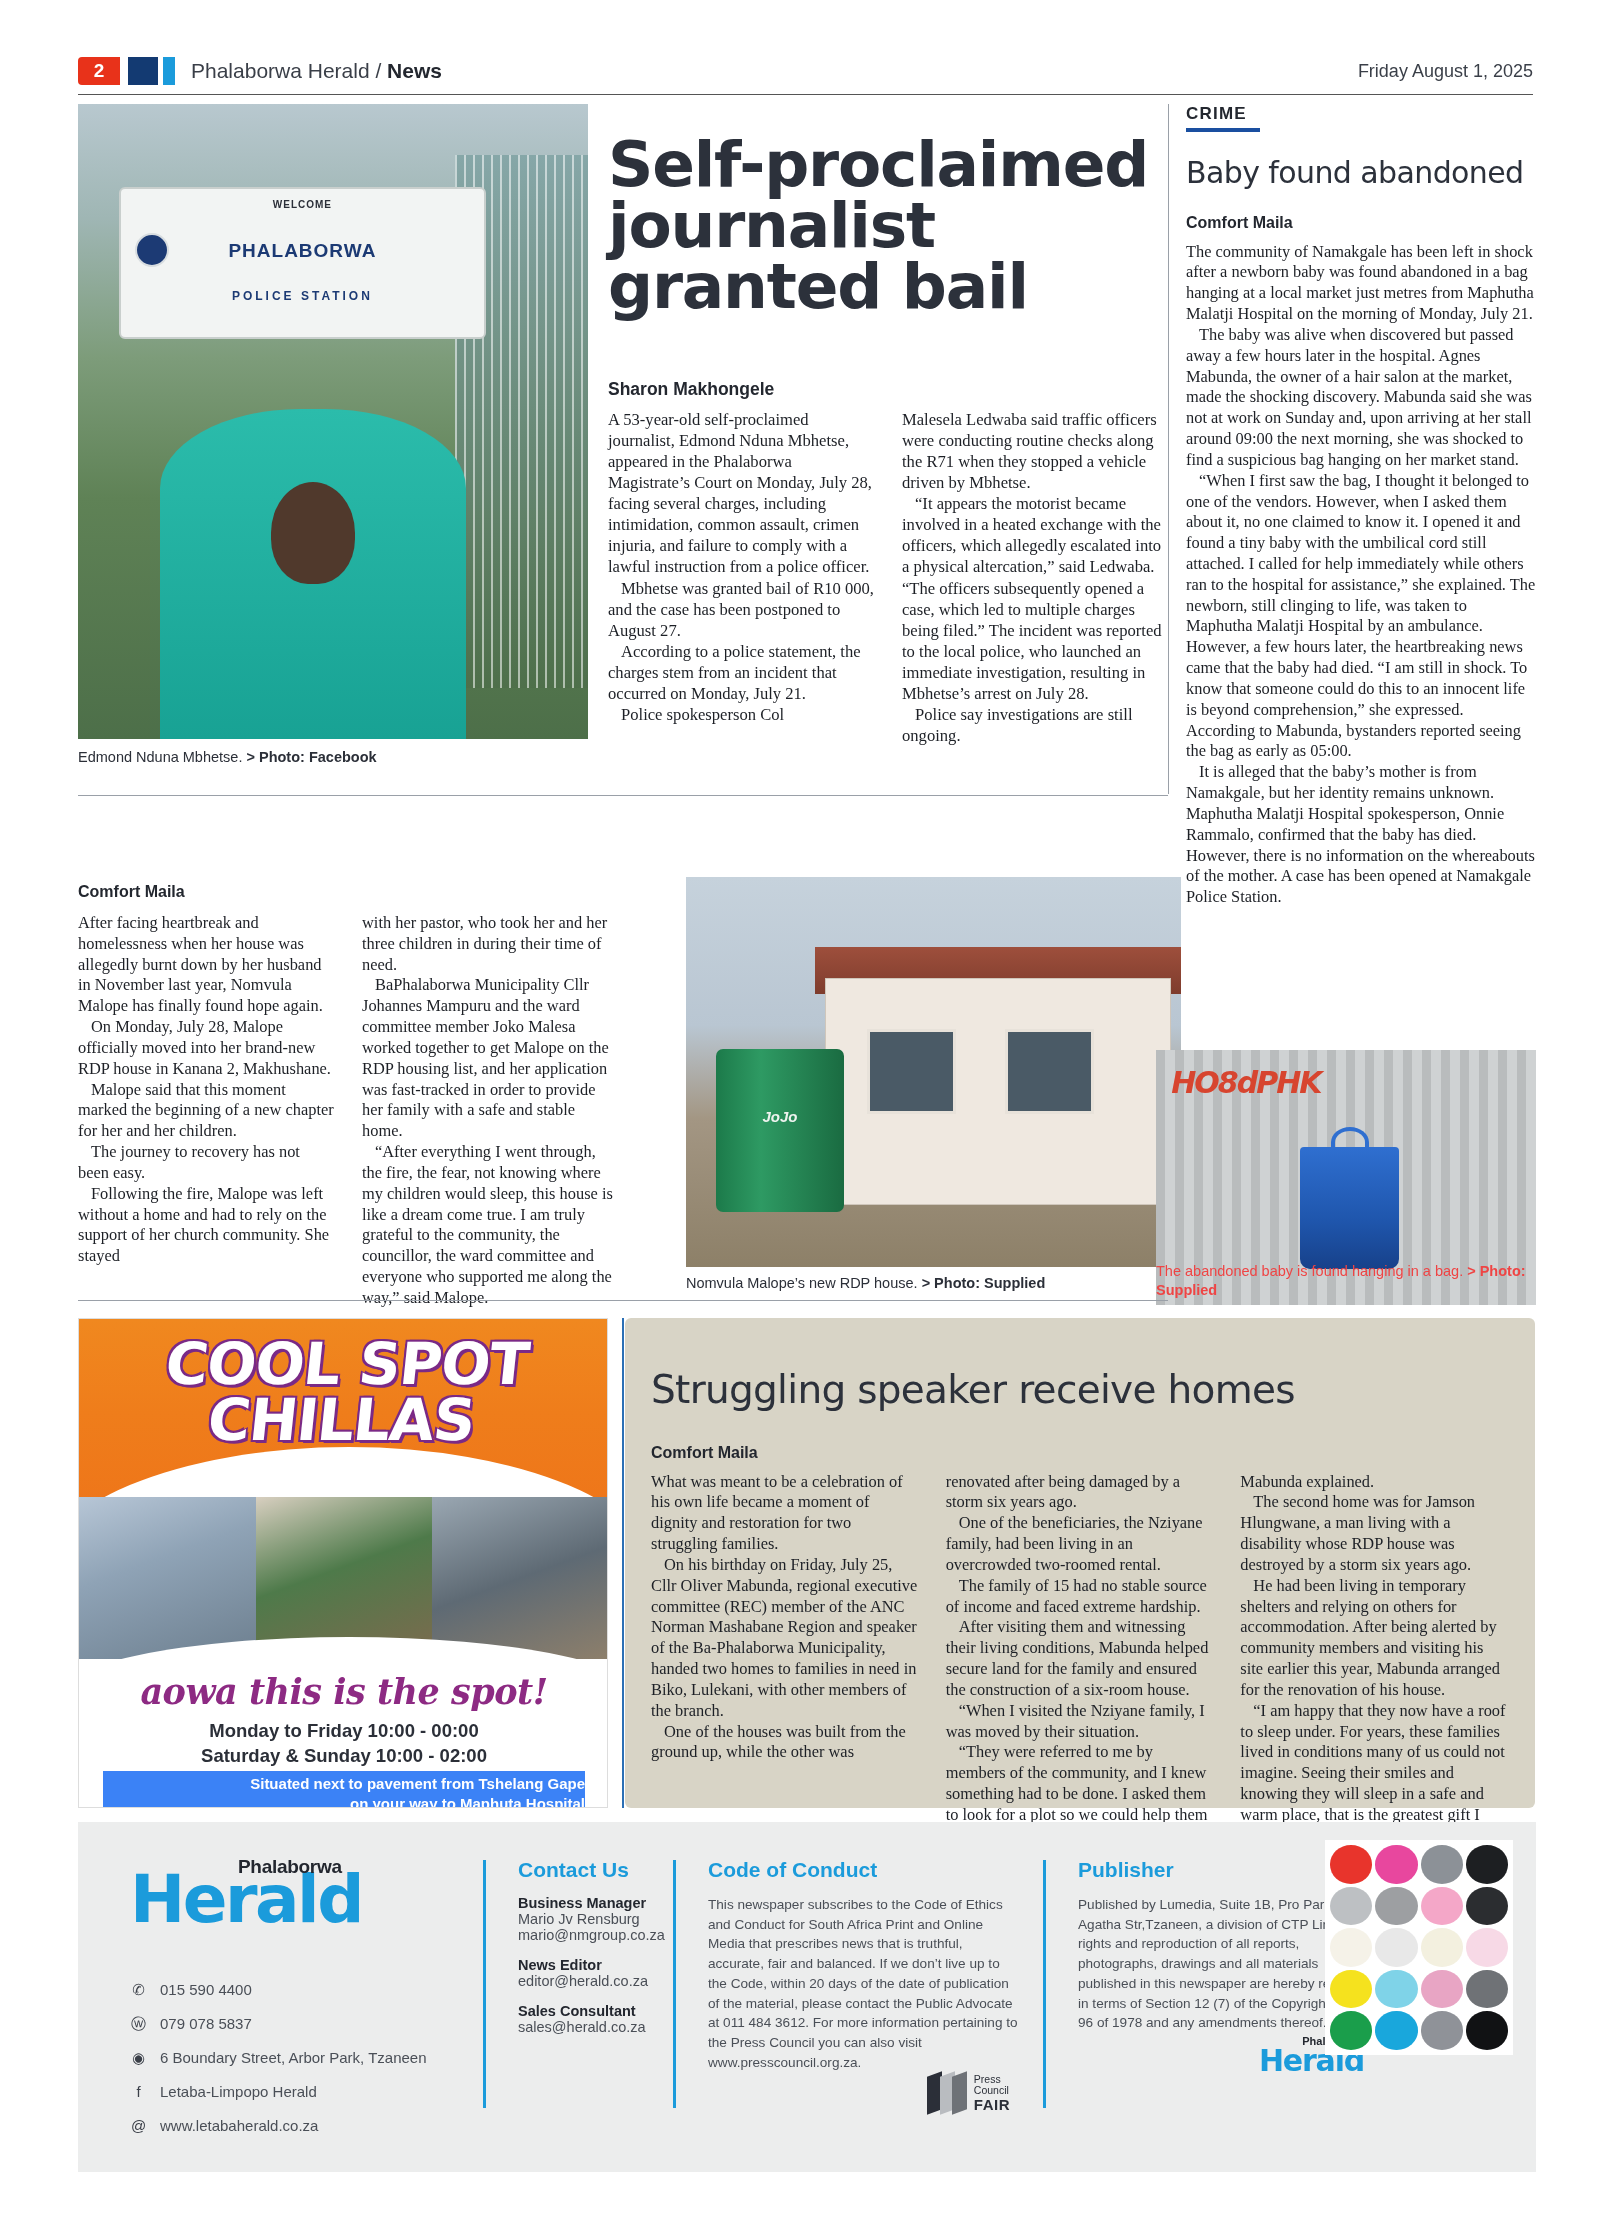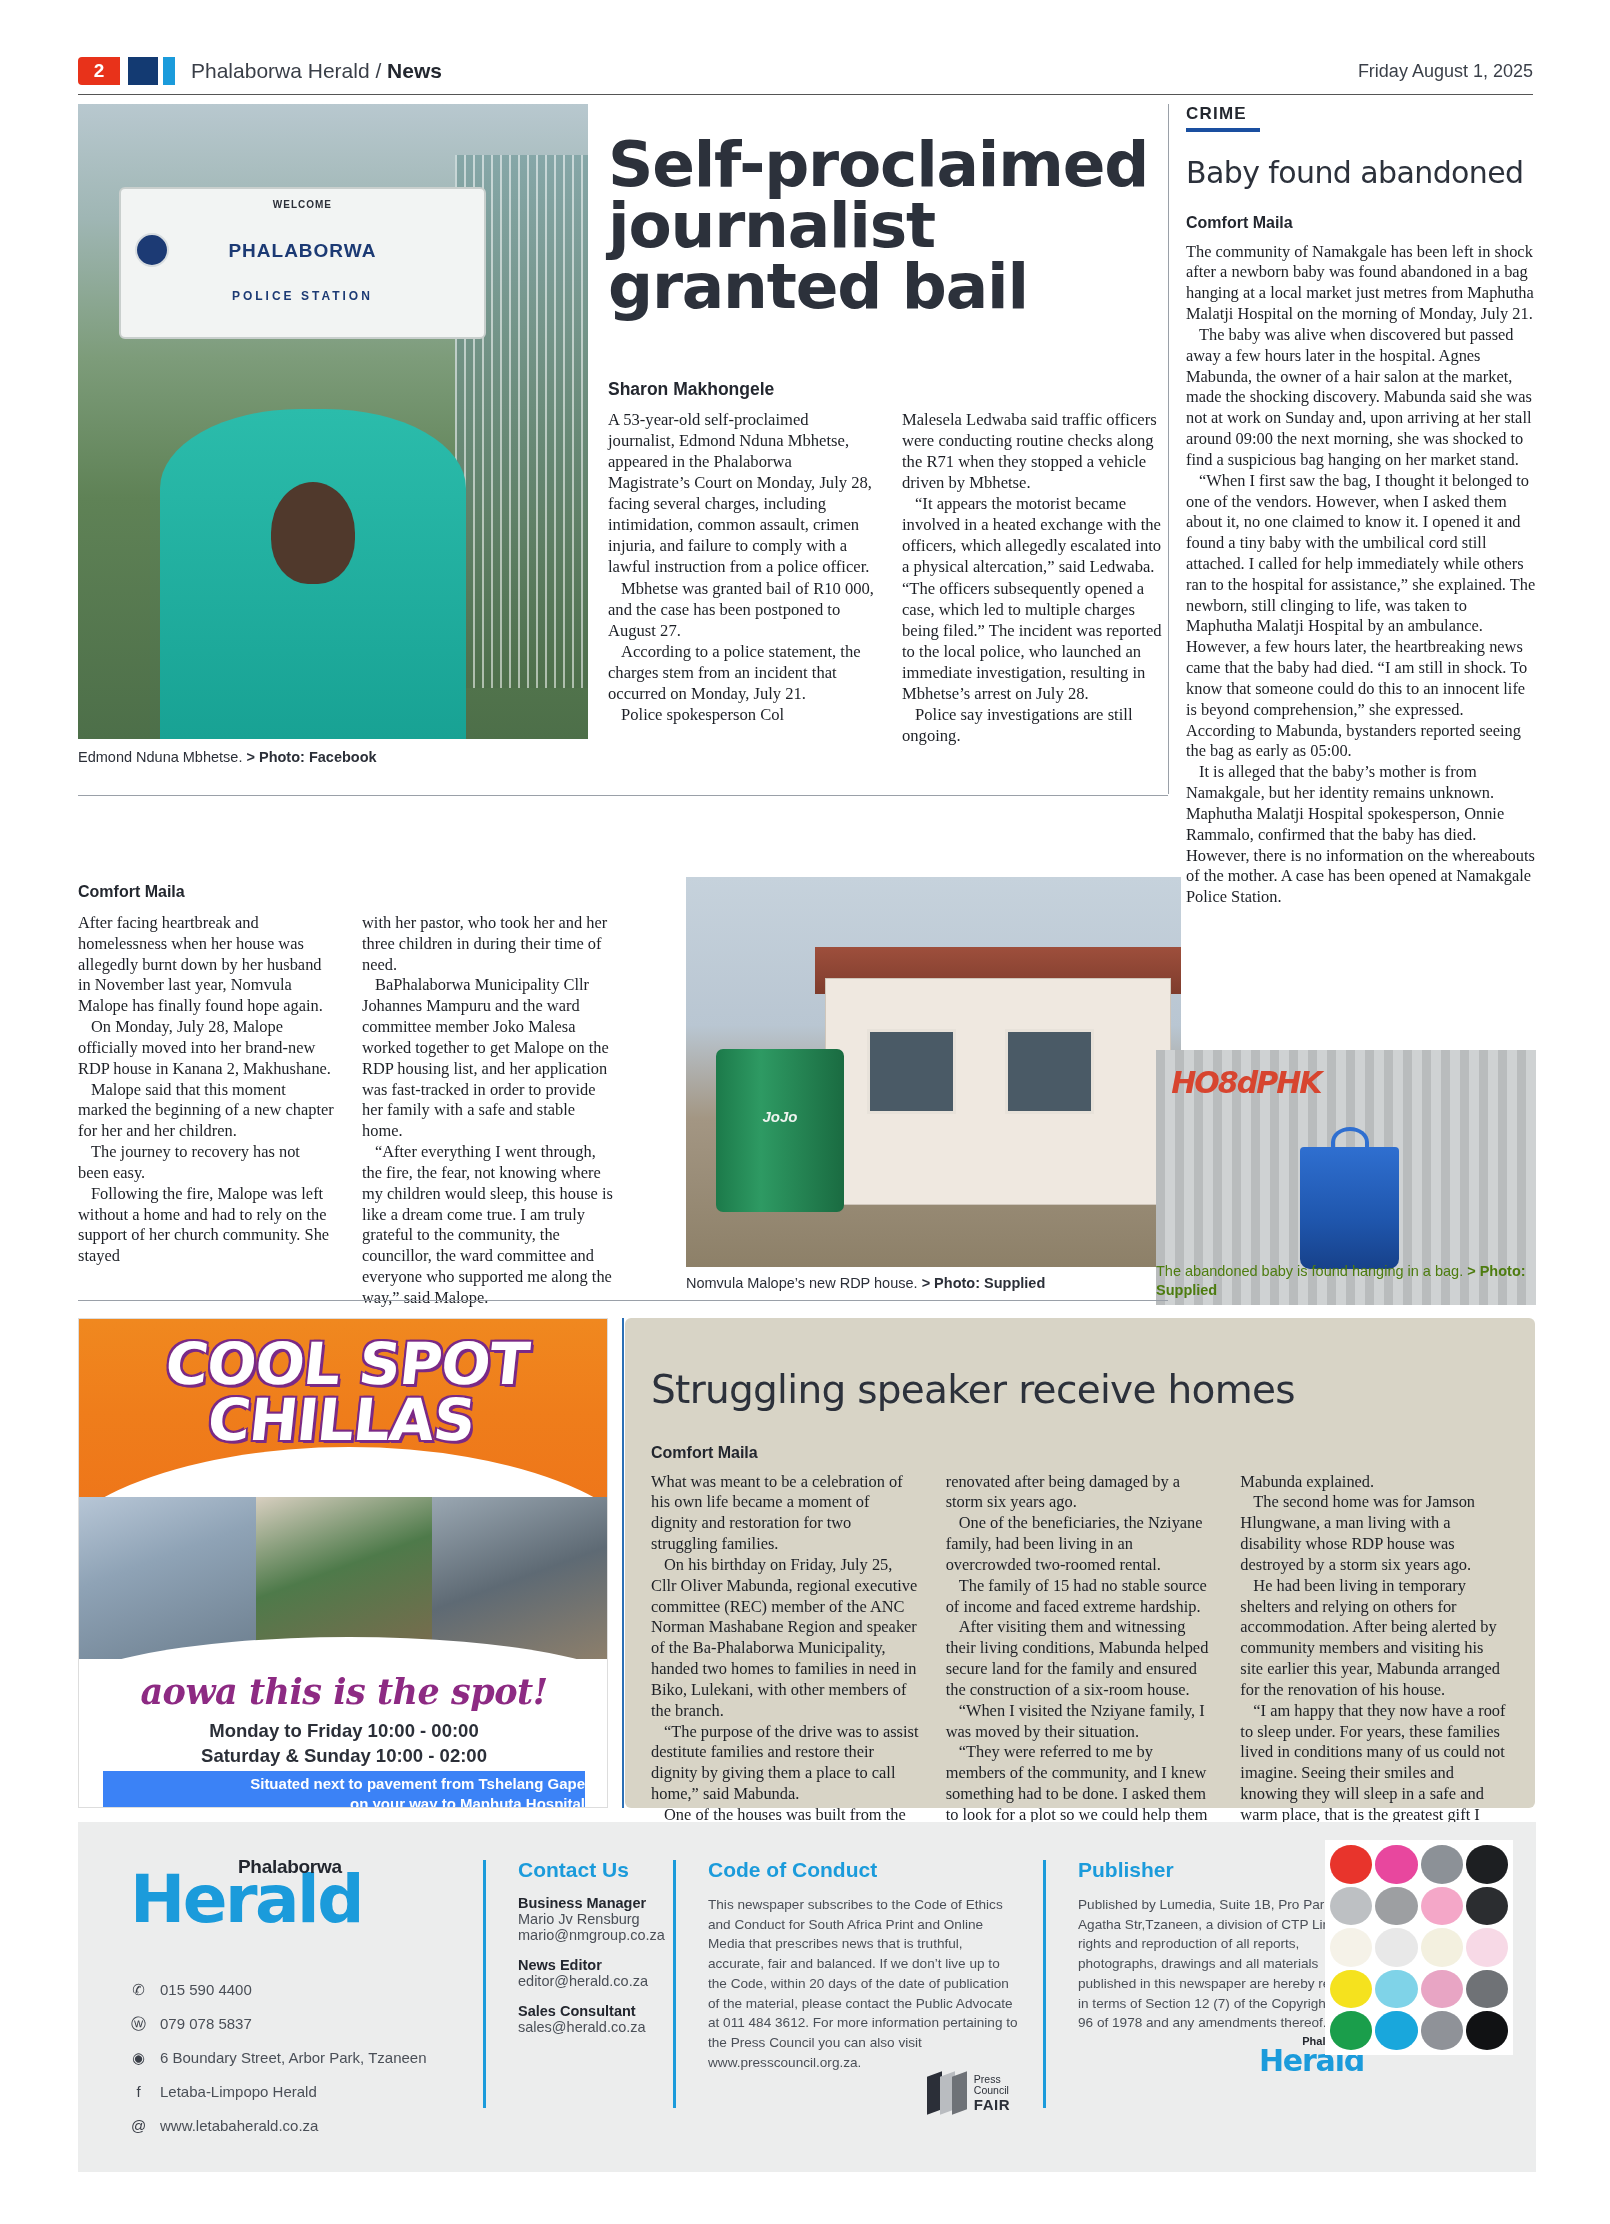--- a/index.html
+++ b/index.html
@@ -74,21 +74,21 @@
   .malope-col { width:256px; font-family:"Liberation Serif", serif; font-size:16.4px;
                 line-height:1.27; color:#1d2026; }
   .malope-col p { margin:0; }
   .malope-col p + p { text-indent:13px; }
   .malope-photo { position:absolute; left:608px; top:62px; width:495px; height:390px; overflow:hidden; }
   .malope-cap { position:absolute; left:608px; top:460px; width:495px; font-size:14.5px; color:#2b2f38; }
   .malope-cap b { font-weight:bold; }
 
   
   .baby-photo { position:absolute; left:1156px; top:1050px; width:380px; height:255px; overflow:hidden; }
-  .baby-cap { position:absolute; left:1156px; top:1262px; width:380px; font-size:14.5px; color:#4d7c0f; line-height:1.3; }
+  .baby-cap { position:absolute; left:1156px; top:1262px; width:380px; font-size:14.5px; color:#ef4444; line-height:1.3; }
   .baby-cap b { font-weight:bold; }
 
   .rule-mid { position:absolute; left:78px; top:1300px; width:1090px; height:1px; background:#9aa0a8; }
 
   
   .advert { position:absolute; left:78px; top:1318px; width:530px; height:490px;
             background:#fff; overflow:hidden; border:1px solid #ddd; }
   .ad-top { position:absolute; left:0; top:0; width:530px; height:210px;
             background:linear-gradient(180deg,#f0881f 0%,#ef7d1b 45%,#ee7419 100%); }
   .ad-swirl { position:absolute; left:-40px; top:128px; width:620px; height:130px;
@@ -362,21 +362,20 @@
   </div>
 
   <div class="strug-rule-l"></div>
   <div class="strug">
     <h2 class="strug-head">Struggling speaker receive homes</h2>
     <div class="strug-byline">Comfort Maila</div>
     <div class="strug-cols">
       <div class="strug-col">
         <p>What was meant to be a celebration of his own life became a moment of dignity and restoration for two struggling families.</p>
         <p>On his birthday on Friday, July 25, Cllr Oliver Mabunda, regional executive committee (REC) member of the ANC Norman Mashabane Region and speaker of the Ba-Phalaborwa Municipality, handed two homes to families in need in Biko, Lulekani, with other members of the branch.</p>
-        <p>“The purpose of the drive was to assist destitute families and restore their dignity by giving them a place to call home,” said Mabunda.</p>
         <p>One of the houses was built from the ground up, while the other was</p>
       </div>
       <div class="strug-col">
         <p>renovated after being damaged by a storm six years ago.</p>
         <p>One of the beneficiaries, the Nziyane family, had been living in an overcrowded two-roomed rental.</p>
         <p>The family of 15 had no stable source of income and faced extreme hardship.</p>
         <p>After visiting them and witnessing their living conditions, Mabunda helped secure land for the family and ensured the construction of a six-room house.</p>
         <p>“When I visited the Nziyane family, I was moved by their situation.</p>
         <p>“They were referred to me by members of the community, and I knew something had to be done. I asked them to look for a plot so we could help them build a home,”</p>
       </div>

